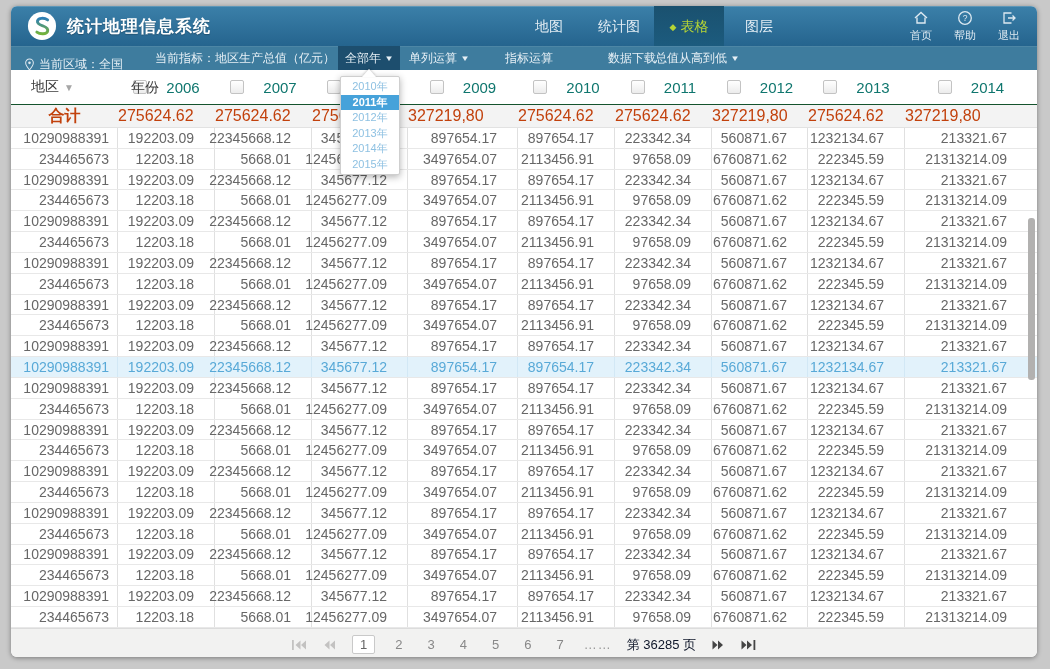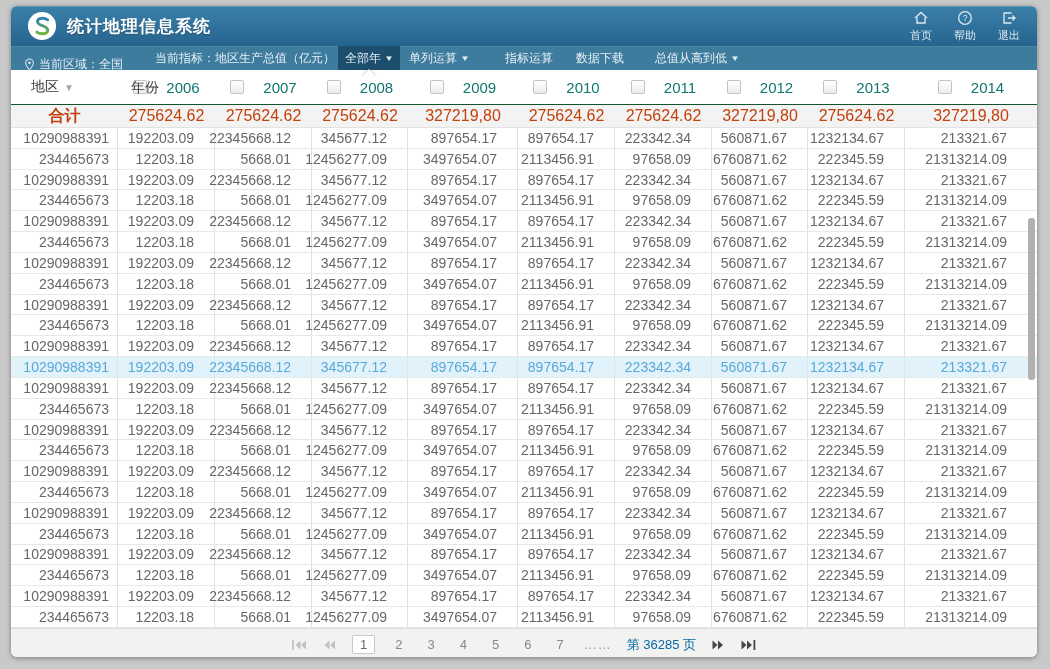--- a/index.html
+++ b/index.html
@@ -22,35 +22,35 @@
   
   .toolbar{height:24px;background:#3e7c9e;position:relative;font-size:12px;color:#e7f0f6;box-shadow:inset 0 1px 0 rgba(255,255,255,.08)}
   .toolbar .tb{position:absolute;top:0;height:36px;line-height:24px;white-space:nowrap;cursor:default}
   .tb.clickable{cursor:pointer}
   .tb-region{left:13px;display:flex;align-items:center;gap:4px}
   .tb-region svg{width:11px;height:13px}
   .tb-indicator{left:144px}
   .year-btn{left:327px;width:62px;background:#1d4e6e;text-align:center;cursor:pointer}
   .tb-col-op{left:398px}
   .tb-ind-op{left:494px}
-  .tb-download{left:565px}
+  .tb-download{left:597px}
   .tb-sort{left:644px}
   .caret{font-size:8px;vertical-align:1px;margin-left:4px;display:inline-block;transform:scaleX(1.2)}
 
   
   .grid{display:grid;grid-template-columns:107px 97px 97px 96px 110px 97px 97px 96px 97px 132px}
   .thead{height:34px;align-items:center;position:relative;background:#fff;border-bottom:1px solid #14532d}
   .th-region{padding-left:20px;font-size:14px;color:#3a3a3a}
   .th-region .chev{font-size:10px;color:#a6a6a6;margin-left:5px}
   .year-label{position:absolute;left:120px;top:0;line-height:34px;font-size:14px;color:#3a3a3a}
   .th-year{display:flex;align-items:center;justify-content:center;gap:19px;font-size:15px;color:#0f766e;cursor:pointer}
   .checkbox{width:12px;height:12px;border:1px solid #c3c3c3;border-radius:2px;background:linear-gradient(#fff,#ececec);flex:none}
   .total-row{height:22px;align-items:center;background:#f3f3f3;border-bottom:1px solid #e2e2e2;color:#c2410c;font-size:16px}
   .total-label{text-align:center;font-weight:bold}
-  .total-val{text-align:center}
+  .total-val{text-align:left}
   .rows{height:500px;display:flex;flex-direction:column}
   .tr{flex:1;align-items:stretch;border-bottom:1px solid #e8e8e8;font-size:14px;color:#676767;cursor:pointer;background:#fff}
   .tr.hl{background:#e2f2fb;color:#58a9d7}
   .td{display:flex;align-items:center;justify-content:flex-end;padding-right:20px;border-right:1px solid #e0e0e0}
   .td.first{padding-right:8px}
   .td.last{border-right:none;padding-right:30px}
   .tr.hl .td{border-right-color:#d2e8f5}
 
   
   .scroll-thumb{position:absolute;right:2px;top:212px;width:7px;height:162px;background:#b2b1b0;border-radius:3px;cursor:pointer}
@@ -63,40 +63,50 @@
 
   
   .pagination{height:31px;background:#f2f2f1;border-top:1px solid #dcdcdc;display:flex;align-items:center;justify-content:center;gap:15px;font-size:13px;color:#888}
   .pg-btn{cursor:pointer;display:flex;align-items:center}
   .pg-btn svg{display:block}
   .pg-dim{color:#c3c2c1}
   .pg-dark{color:#454545}
   .page{cursor:pointer;padding:1px 5px}
   .page.cur{background:#fff;border:1px solid #c9c9c9;border-radius:2px;padding:1px 7px;color:#666}
   .pg-ellipsis{color:#999;letter-spacing:1px}
-  .pg-total{color:#0369a1}
+  .pg-total{color:#0f172a}
 </style>
 </head>
 <body>
 
 <div class="window">
 
   <div class="topbar">
     <svg class="logo" viewBox="0 0 32 32">
       <defs>
         <linearGradient id="lg1" x1="0" y1="0" x2="0" y2="1">
           <stop offset="0" stop-color="#2e7fb5"></stop>
             <stop offset="1" stop-color="#74b33c"></stop>
         </linearGradient>
       </defs>
       <circle cx="16" cy="16" r="15" fill="#ffffff"></circle>
       <path d="M22 9.5c-3.5-2.5-10-2.3-10.8 1s3.6 4.6 6.1 5.5c2.5.9 5.6 2.9 4.6 5.9s-8 3.2-11.4.6" fill="none" stroke="url(#lg1)" stroke-width="3.1" stroke-linecap="round"></path>
     </svg>
     <div class="app-title">统计地理信息系统</div>
 
+    <div class="tabs">
+
+        <div class="tab"><span>地图</span></div>
+
+        <div class="tab"><span>统计图</span></div>
+
+        <div class="tab active"><span class="diamond">◆</span><span>表格</span></div>
+
+        <div class="tab"><span>图层</span></div>
+      </div>
 
     <div class="top-right">
       <div class="tr-item">
         <svg viewBox="0 0 16 16">
             <path d="M2 8 8 2.5 14 8" fill="none" stroke="#dde9f1" stroke-width="1.4"></path>
             <path d="M4 7.5V13h8V7.5" fill="none" stroke="#dde9f1" stroke-width="1.4"></path>
           </svg>
         <span>首页</span>
       </div>
       <div class="tr-item">
@@ -565,14 +575,28 @@
       <svg width="17" height="12" viewBox="0 0 17 12">
           <path d="M1.5 1.5 6.5 6l-5 4.5zM7 1.5 12 6l-5 4.5z" fill="currentColor"></path>
           <rect x="13.5" y="1" width="1.8" height="10" fill="currentColor"></rect>
         </svg>
     </div>
   </div>
 
   <div class="scroll-thumb"></div>
 
   <div class="dd-caret"></div>
+  <div class="dropdown">
+
+      <div class="dd-item">2010年</div>
+
+      <div class="dd-item sel">2011年</div>
+
+      <div class="dd-item">2012年</div>
+
+      <div class="dd-item">2013年</div>
+
+      <div class="dd-item">2014年</div>
+
+      <div class="dd-item">2015年</div>
+    </div>
 
 </div>
 
 </body></html>

